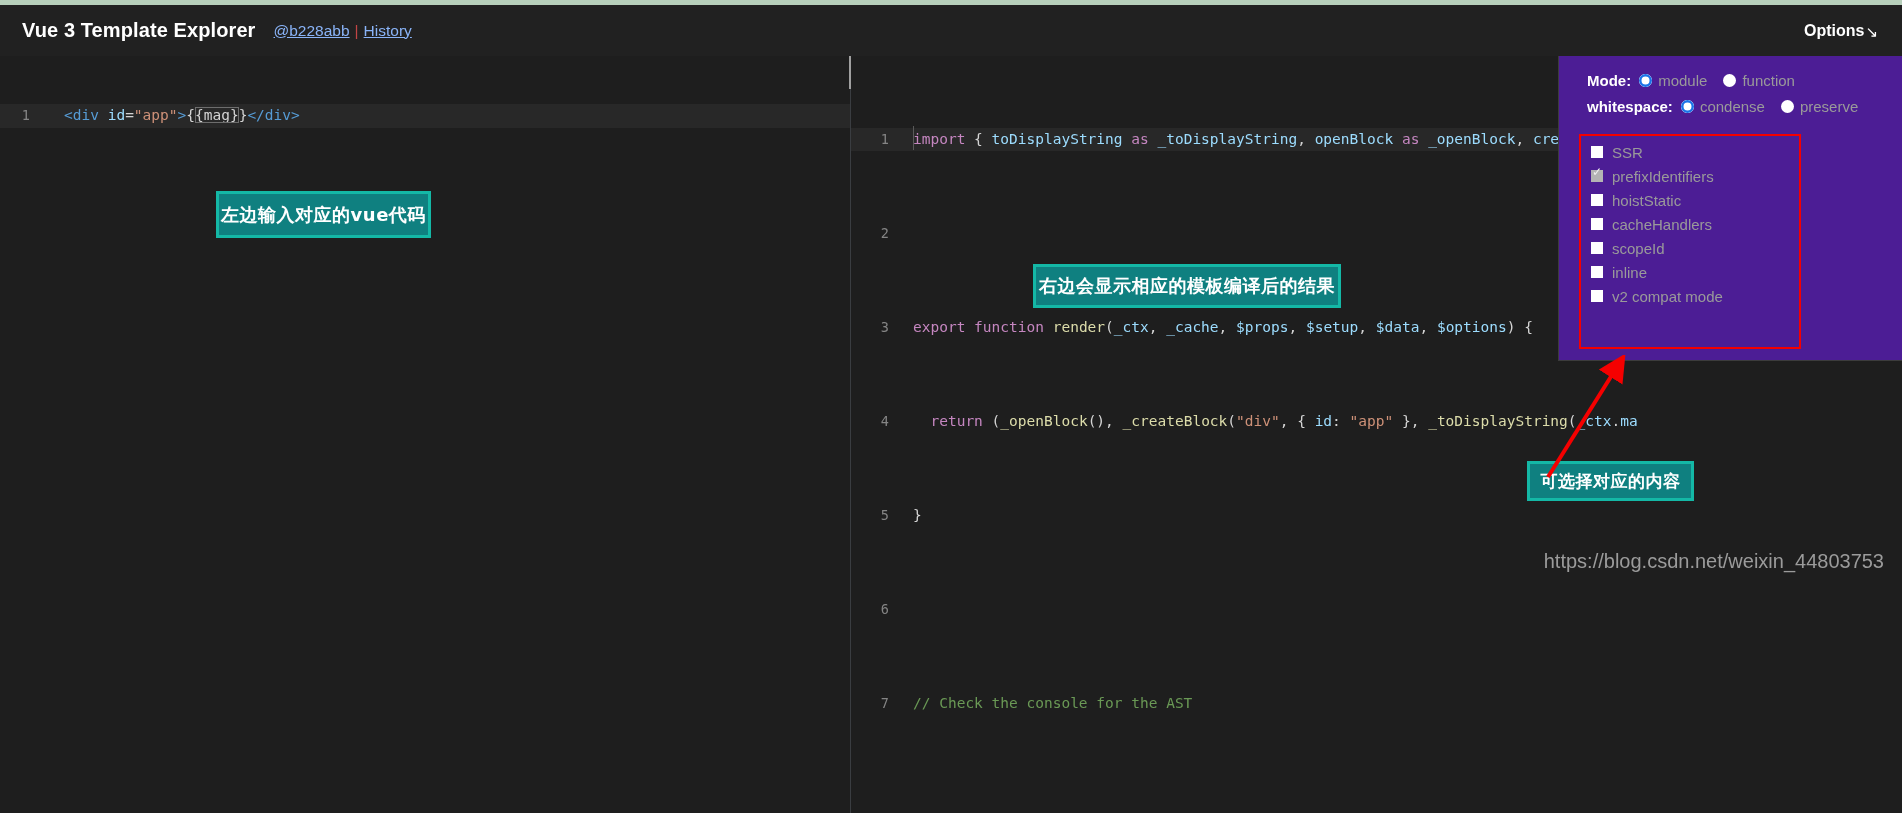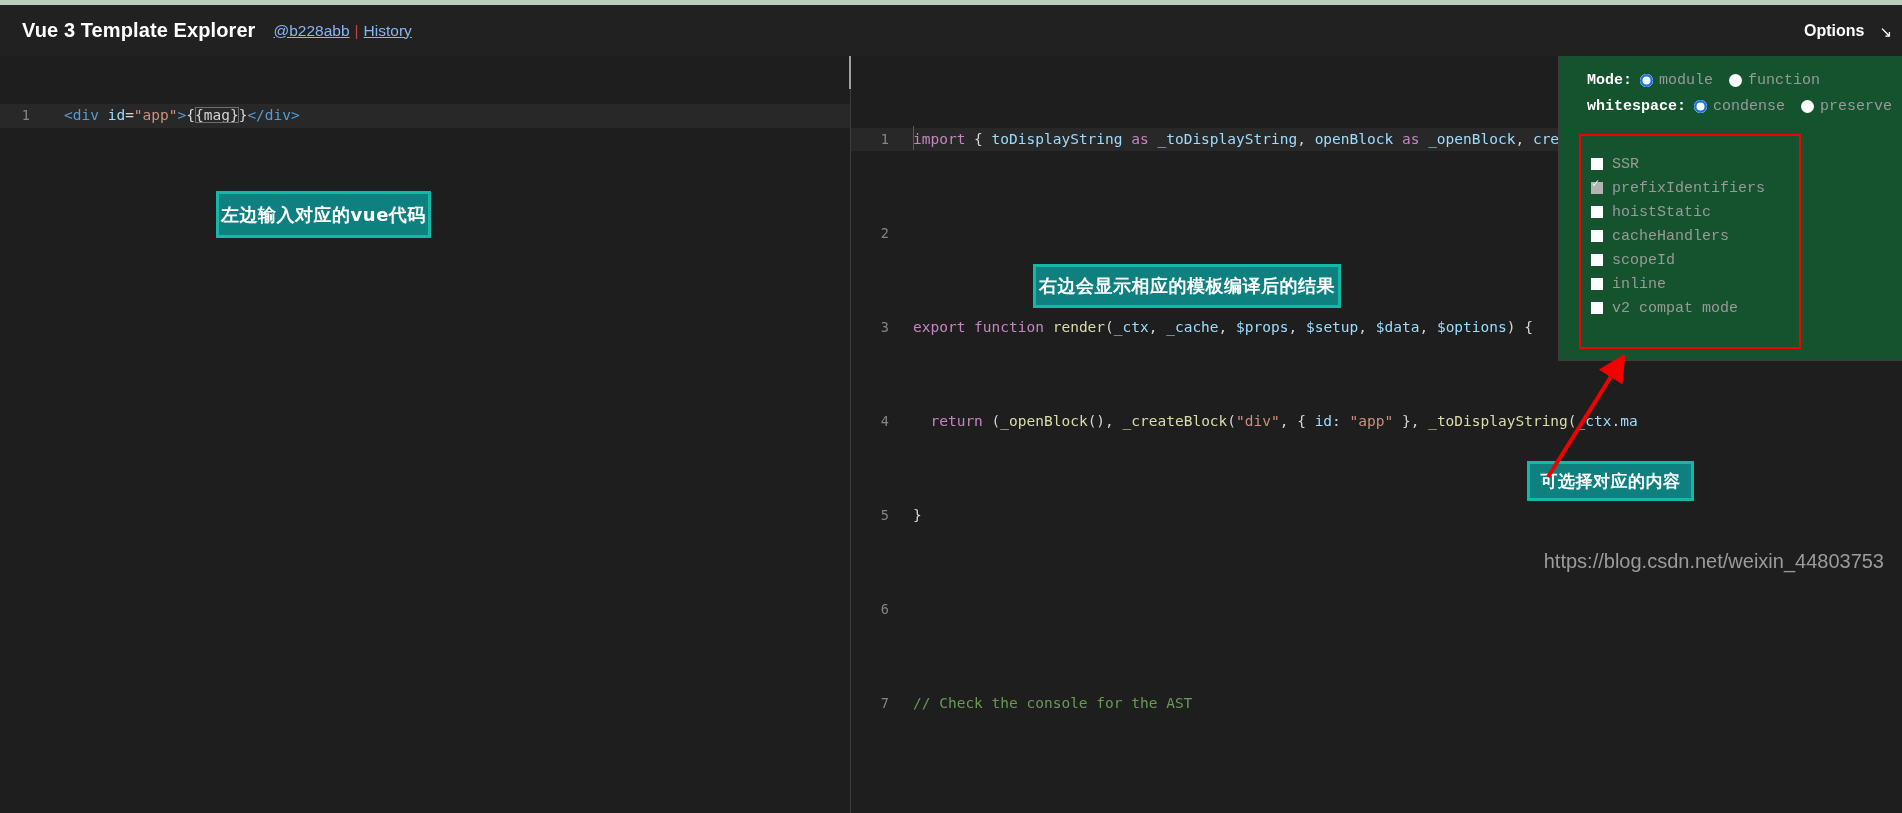--- a/index.html
+++ b/index.html
@@ -47,22 +47,22 @@
   .header-links a {
     color: #8ab4f8;
     text-decoration: underline;
   }
   .header-sep {
     color: #c24545;
     margin: 0 5px;
   }
   .header-right {
     margin-left: auto;
-    margin-right: 10px;
-    display: flex; align-items: flex-end; gap: 15px;
+    margin-right: 24px;
+    display: flex; align-items: flex-end; gap: 1px;
     color: #ffffff;
     font-size: 16px;
     font-weight: bold;
     white-space: nowrap;
   }
   .options-arrow {
     display: inline-block;
     font-size: 15px;
     font-weight: normal;
     color: #ffffff;
@@ -142,25 +142,24 @@
     position: absolute;
     width: 1px;
     background: #5a5a5a;
   }
 
   
   .options-panel {
     position: absolute;
     left: 1558px; top: 56px;
     width: 344px; height: 305px;
-    background: #14532d;
+    background: #4c1d95;
     border: 1px solid #3c3c3c;
     border-top: none;
     border-right: none;
-    font-family: Liberation Mono, monospace;
   }
   .opt-row {
     display: flex; align-items: center;
     font-size: 15px;
     color: #cfcfcf;
     white-space: nowrap;
   }
   .opt-row.mode      { margin: 16px 0 0 28px; }
   .opt-row.whitespace{ margin: 9px 0 0 28px; align-items: center; }
   .opt-label {
@@ -182,21 +181,21 @@
     box-shadow: inset 0 0 0 2.5px #1a73e8, inset 0 0 0 5px #ffffff;
   }
   .radio-text { color: #9a9a9a; margin-right: 16px; }
 
   .checkbox-group {
     position: absolute;
     left: 20px; top: 78px;
     width: 222px; height: 215px;
     border: 2px solid #f50000;
     padding-left: 10px;
-    padding-top: 16px;
+    padding-top: 4px;
   }
   .check-row {
     display: flex; align-items: center;
     height: 24px;
     font-size: 15px;
     color: #9a9a9a;
     white-space: nowrap;
   }
   .cbox {
     width: 12px; height: 12px;

